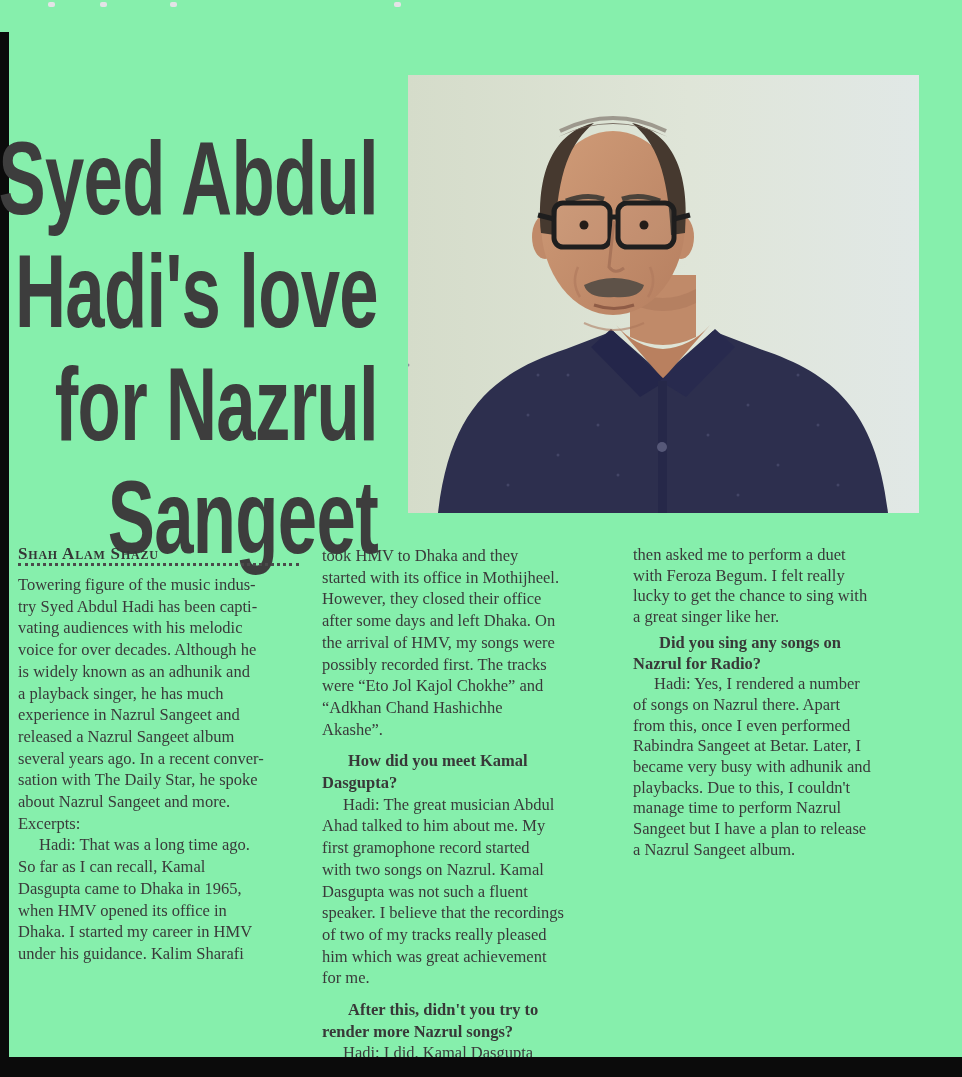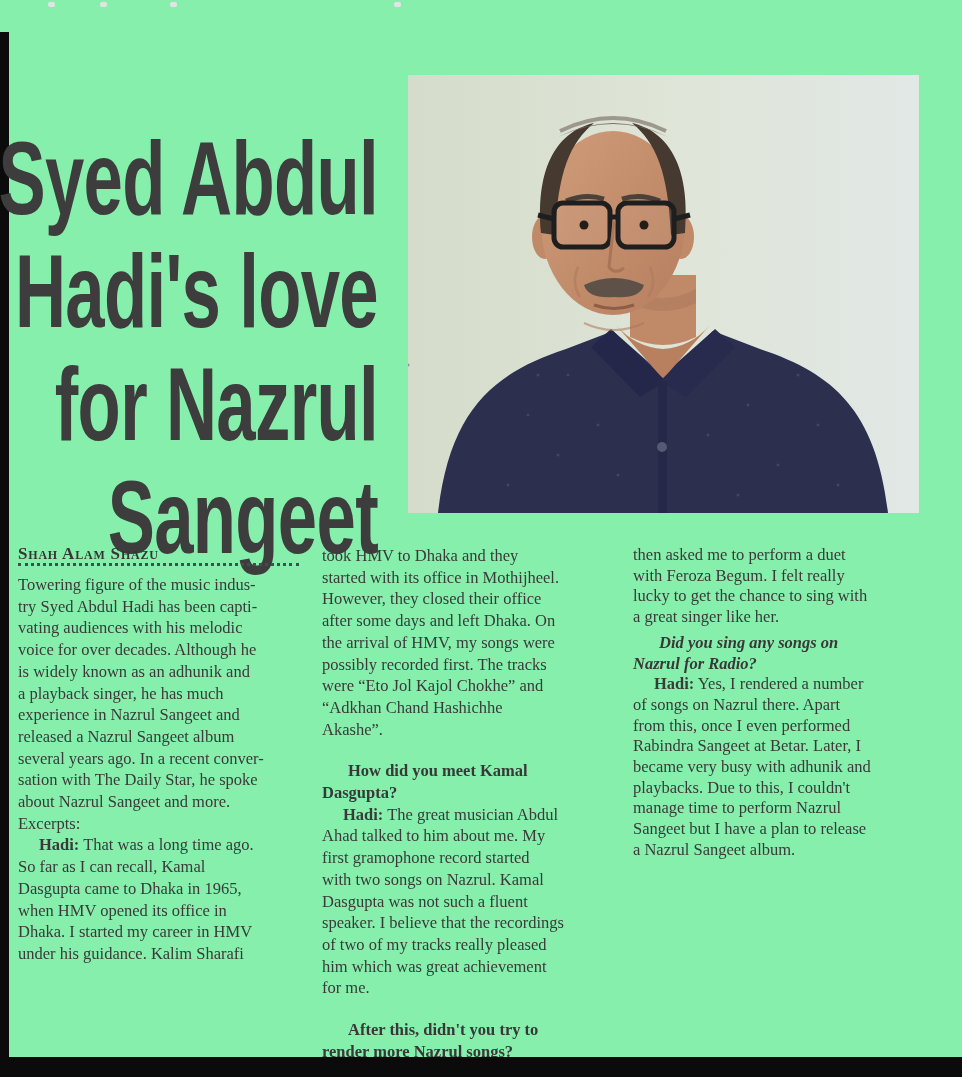--- a/index.html
+++ b/index.html
@@ -34,24 +34,24 @@
   .col{font-size:16.5px;line-height:21.7px;}
   .col1{width:284px;margin-right:20px;}
   .col2{width:288px;margin-right:23px;}
   .col3{width:287px;line-height:20.7px;}
   .byline{
     font-weight:700;font-variant:small-caps;font-size:17px;line-height:18px;
     letter-spacing:0.8px;color:#353535;
   }
   .rule{border-top:3px dotted #4a4a4a;height:0;margin:0 0 8px 0;width:99%;}
   .para{margin:0;white-space:pre-line;}
-  .q{font-weight:700;text-indent:26px;margin-top:20px;color:#383838;}
-  .col3 .q{margin-top:5px;font-style:italic;}
+  .q{font-weight:700;text-indent:26px;margin-top:10px;color:#383838;}
+  .col3 .q{margin-top:5px;}
   .a{text-indent:21px;}
-  .speaker{font-weight:700;}
+  .speaker{font-weight:400;}
 </style>
 </head>
 <body>
 
 <div class="page">
 
   <div class="left-bar"></div>
   <div class="bottom-bar"></div>
   <div class="artifact" style="left:48px"></div>
   <div class="artifact" style="left:100px"></div>

